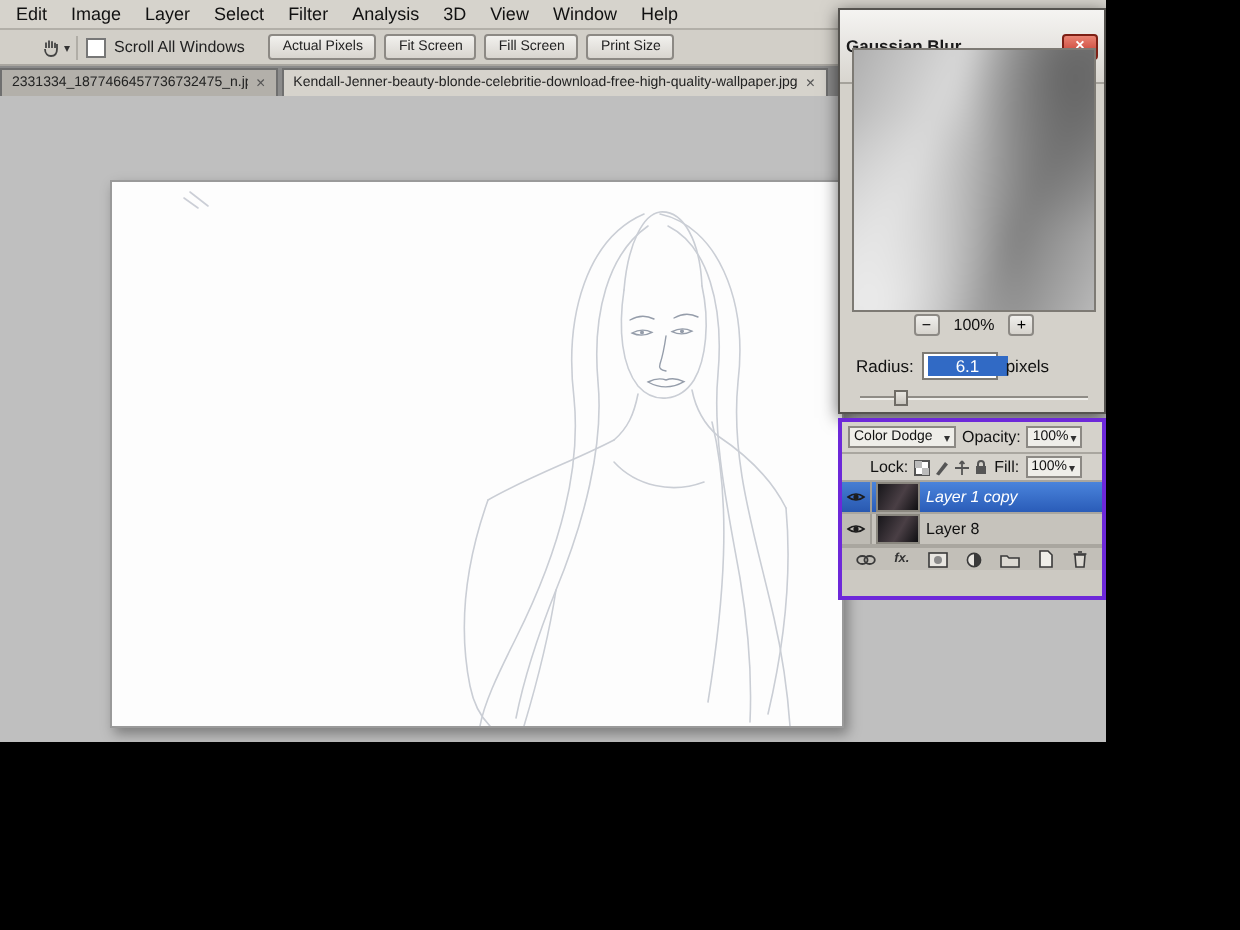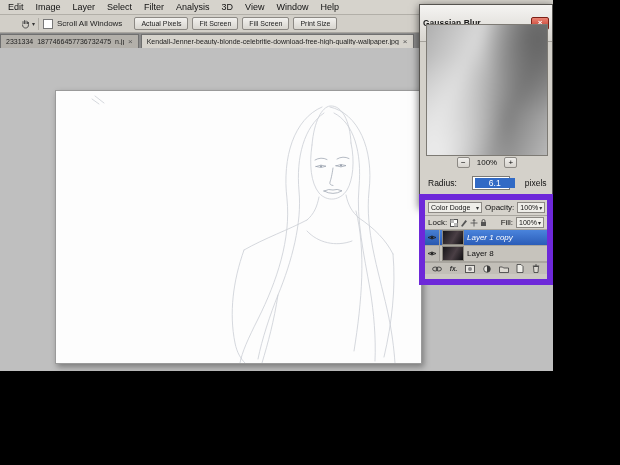--- a/index.html
+++ b/index.html
@@ -47,40 +47,40 @@
   .blurimg{position:absolute;inset:-16px;filter:blur(6px);
      background:
        radial-gradient(90px 130px at 82% 18%, #646464 0%, rgba(100,100,100,0) 60%),
        radial-gradient(110px 150px at 18% 88%, #ececec 0%, rgba(236,236,236,0) 65%),
        linear-gradient(115deg,#9e9e9e 0%,#dadada 35%,#7f7f7f 65%,#cfcfcf 100%);}
   .gbzoom{position:absolute;left:0;top:152px;width:134px;display:flex;justify-content:center;
           align-items:center;gap:7px;font-size:8px;color:#111;}
   .zbtn{width:13px;height:11px;font-size:8px;line-height:8px;text-align:center;padding:0;
         background:linear-gradient(#f0efec,#d6d3cd);border:1px solid #8c8984;border-radius:2px;}
   .gbradius{position:absolute;left:8px;top:171px;font-size:8.5px;display:flex;align-items:center;
-            gap:15px;color:#111;}
+            gap:4px;color:#111;}
   .rinput{width:32px;height:12px;background:#fff;border:1px solid #7d7a74;display:inline-flex;
           align-items:center;padding:0 2px;font-size:8.5px;}
   .rinput .sel{background:#316ac5;color:#fff;padding:0 14px;}
   .gbslider{position:absolute;left:10px;top:189px;width:114px;height:10px;}
   .groove{position:absolute;left:0;top:4px;width:100%;height:1px;background:#8f8c86;
           border-bottom:1px solid #efeeea;}
   .sthumb{position:absolute;left:17px;top:1px;width:7px;height:8px;background:linear-gradient(#e8e6e1,#c9c6bf);
           border:1px solid #6f6c66;box-sizing:border-box;}
   
-  .layers{position:absolute;left:419px;top:194px;width:134px;height:91px;background:#ccc9c2;
-          border:6px solid #6d28d9;box-sizing:border-box;font-size:8px;color:#111;}
+  .layers{position:absolute;left:419px;top:209px;width:134px;height:91px;background:#ccc9c2;
+          border:2px solid #6d28d9;box-sizing:border-box;font-size:8px;color:#111;}
   .lr1{height:16px;display:flex;align-items:center;padding:0 3px;gap:3px;background:#d5d2cb;
        border-bottom:1px solid #a9a69f;box-sizing:border-box;}
   .blend{flex:0 0 54px;height:11px;background:#efeee9;border:1px solid #8c8984;display:flex;
          align-items:center;justify-content:space-between;padding:0 2px;font-size:7px;box-sizing:border-box;}
   .fieldbox{height:11px;background:#efeee9;border:1px solid #8c8984;display:flex;align-items:center;
             padding:0 2px;font-size:7px;gap:1px;box-sizing:border-box;}
   .ddc{font-size:6px;color:#333;}
-  .lr2{height:14px;display:flex;align-items:center;padding:0 3px;gap:3px;background:#d5d2cb;
+  .lr2{height:14px;display:flex;align-items:center;padding:0 14px;gap:3px;background:#d5d2cb;
        border-bottom:1px solid #a9a69f;box-sizing:border-box;}
   .lockicons{display:flex;align-items:center;gap:2px;flex:1;}
   .lrow{height:16px;display:flex;align-items:center;border-bottom:1px solid #a9a69f;
         background:#c6c3bc;box-sizing:border-box;}
   .lrow.selected{background:linear-gradient(#4a84dc,#2a5cb8);color:#fff;font-style:italic;}
   .eyecell{width:15px;height:100%;display:flex;align-items:center;justify-content:center;
            border-right:1px solid #a29f98;box-sizing:border-box;background:rgba(0,0,0,0.04);}
   .lthumb{width:20px;height:13px;margin:0 4px 0 3px;
           background:linear-gradient(120deg,#17161a,#4a3f45 55%,#0f0f12);outline:1px solid #8a877f;}
   .lname{flex:1;font-size:8px;white-space:nowrap;overflow:hidden;}

